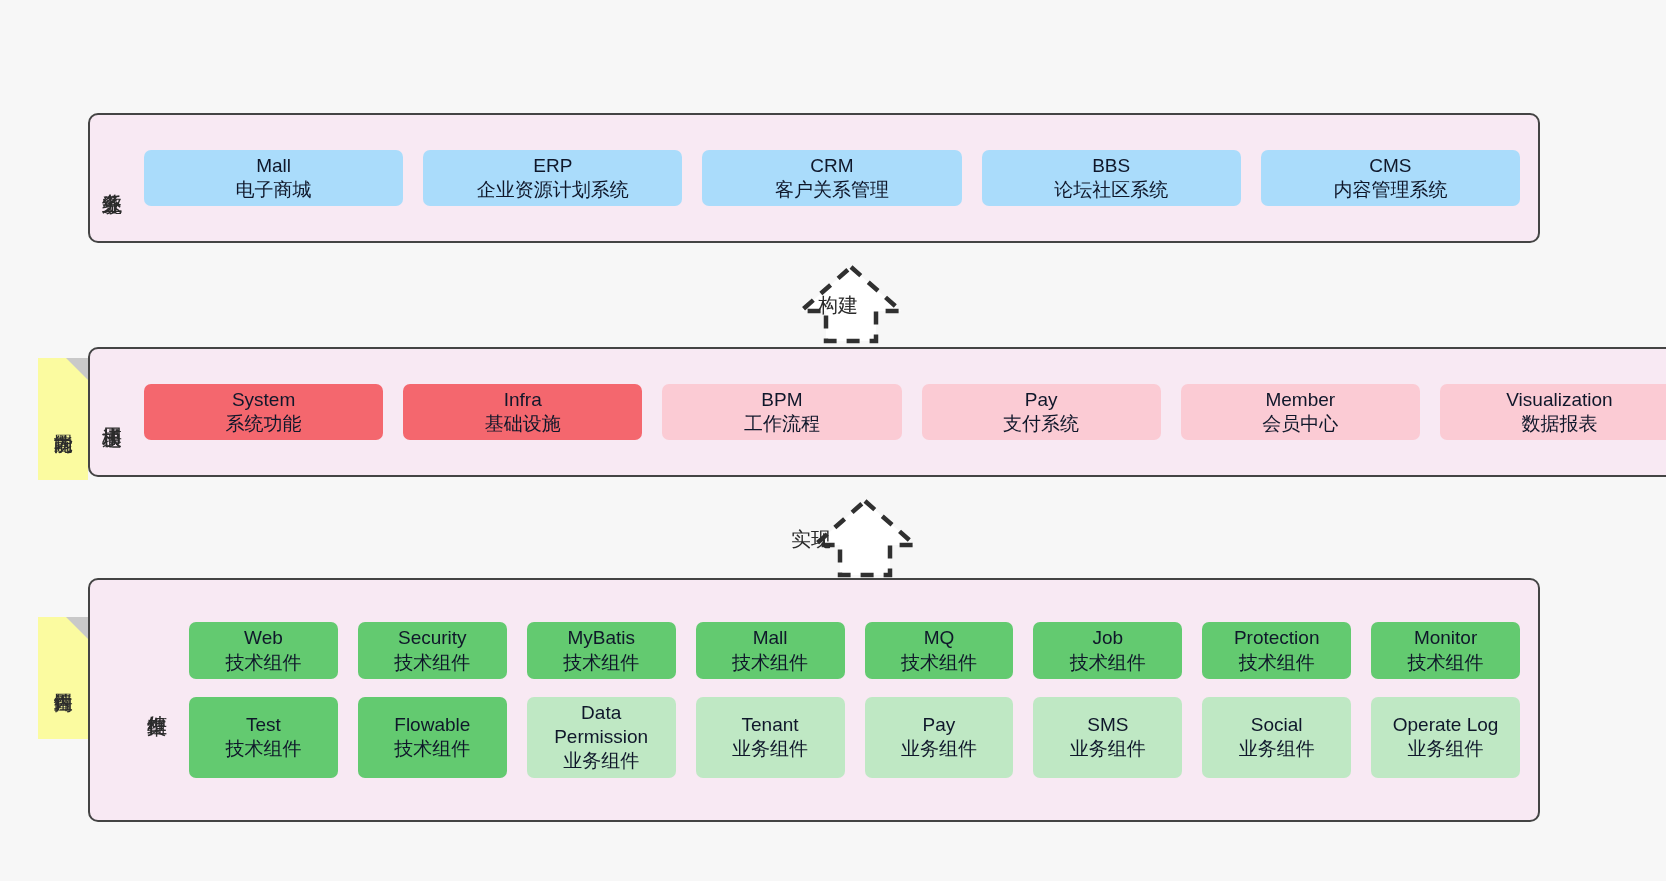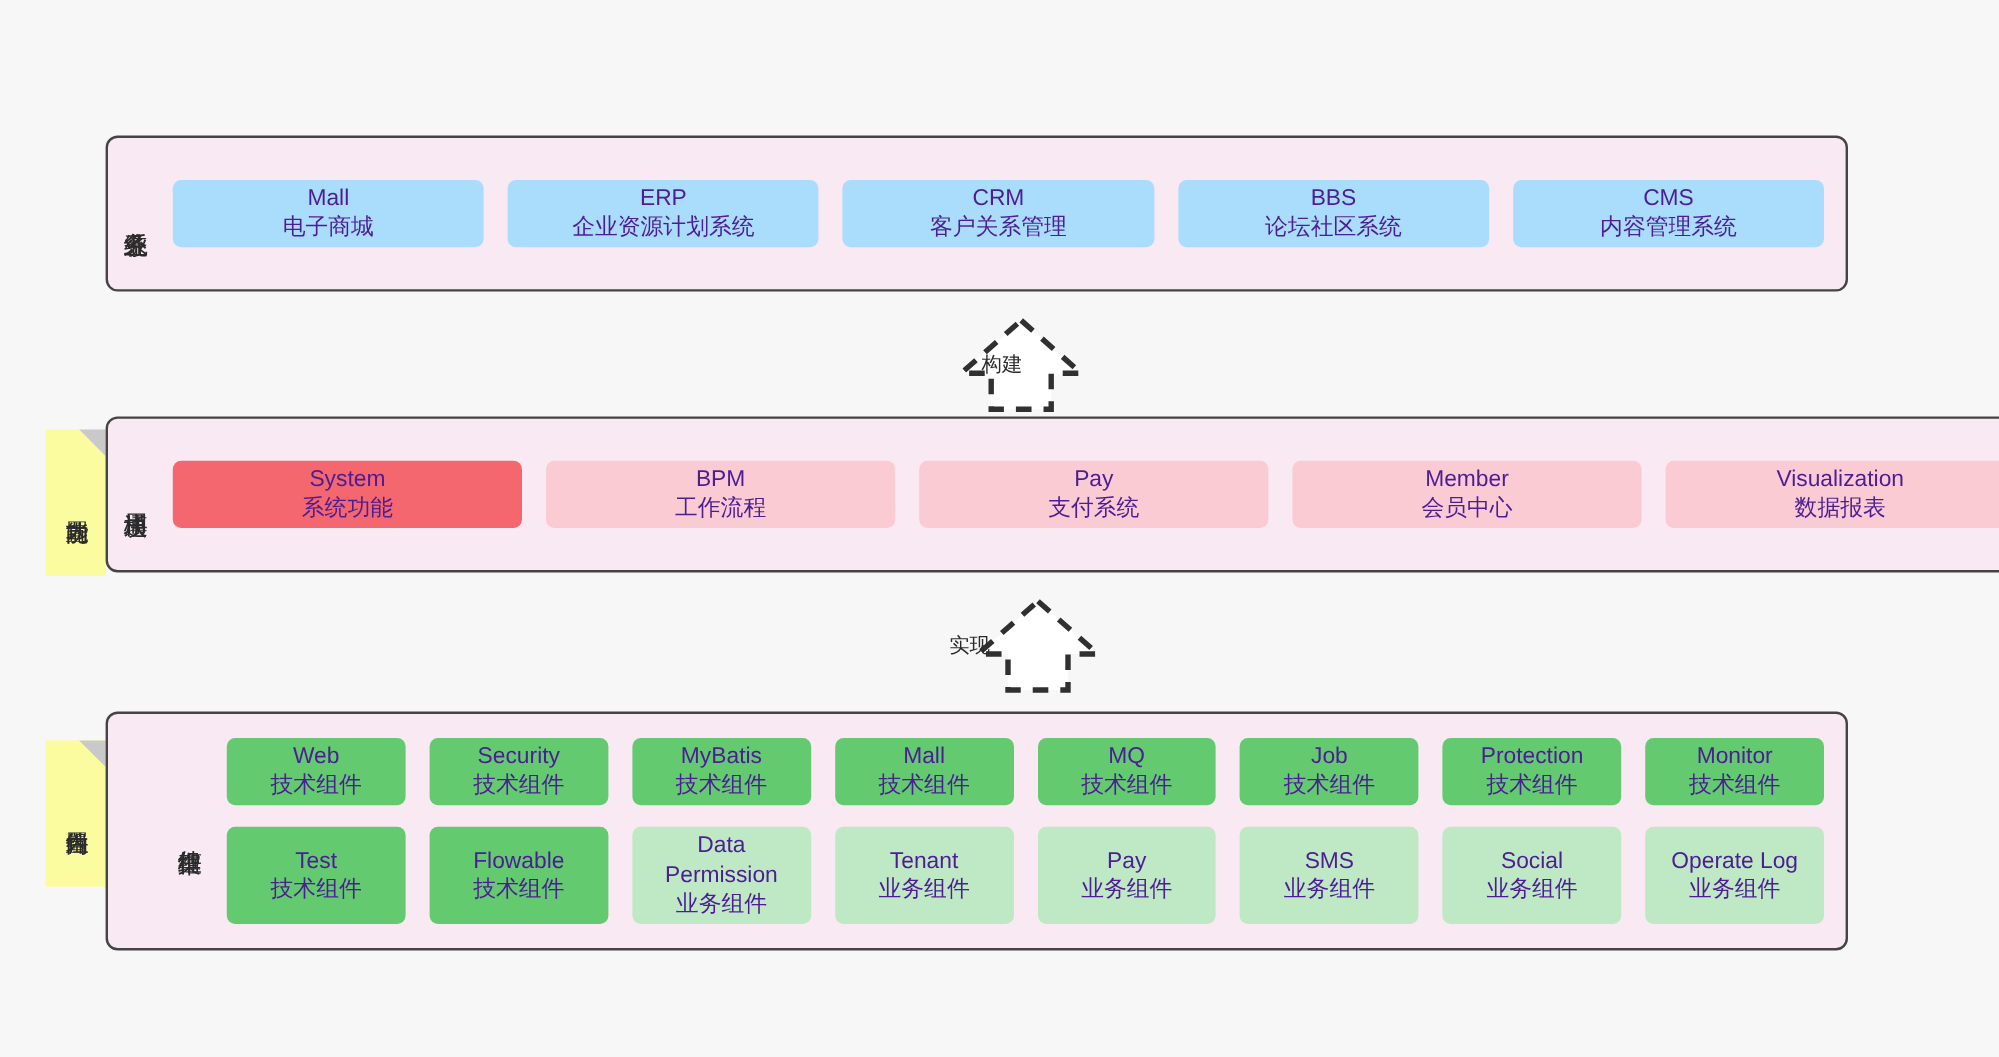--- a/index.html
+++ b/index.html
@@ -70,21 +70,21 @@
   .node {
     flex: 1 1 0;
     border-radius: 7px;
     display: flex;
     flex-direction: column;
     align-items: center;
     justify-content: center;
     text-align: center;
     font-size: 19px;
     line-height: 1.28;
-    color: #4c1d95;
+    color: #0f172a;
     box-sizing: border-box;
     padding: 4px 6px;
     user-select: none;
   }
   .node .l1 { display: block; }
   .node .l2 { display: block; }
 
   
   .n-blue      { background: #aadcfb; }
   .n-red       { background: #f4676e; }
@@ -119,21 +119,21 @@
   }
   .note > span { position: relative; z-index: 2; }
 
   
   .arrow {
     position: absolute;
   }
   .arrow svg { display: block; overflow: visible; }
   .arrow-label {
     position: absolute;
-    font-size: 17px;
+    font-size: 20px;
     color: #2b2b2b;
     background: transparent;
     white-space: nowrap;
     user-select: none;
   }
 </style>
 </head>
 <body>
 
 <div id="canvas">
@@ -178,20 +178,24 @@
   </div>
 
   <div class="layer" id="layer-module" style="left:88px; top:347px; width:1611px; height:130px;">
     <div class="layer-title">通用模块</div>
     <div class="layer-body">
       <div class="row">
         <div class="node n-red">
           <span class="l1">System</span>
           <span class="l2">系统功能</span>
         </div>
+        <div class="node n-red">
+          <span class="l1">Infra</span>
+          <span class="l2">基础设施</span>
+        </div>
         <div class="node n-pink">
           <span class="l1">BPM</span>
           <span class="l2">工作流程</span>
         </div>
         <div class="node n-pink">
           <span class="l1">Pay</span>
           <span class="l2">支付系统</span>
         </div>
         <div class="node n-pink">
           <span class="l1">Member</span>
@@ -209,21 +213,21 @@
     <svg width="110" height="82" viewBox="0 0 110 82">
       <path d="M 55 4 L 105 48 L 80 48 L 80 78 L 30 78 L 30 48 L 5 48 Z" fill="#ffffff" stroke="#303030" stroke-width="4.5" stroke-dasharray="13,10" stroke-linejoin="miter"></path>
     </svg>
   </div>
   <div class="arrow-label" style="left:791px; top:526px;">实现</div>
 
   <div class="note" style="left:38px; top:617px; width:50px; height:122px;">
     <span>内置组件</span>
   </div>
 
-  <div class="layer" id="layer-framework" style="left:88px; top:593px; width:1452px; height:199px;padding-left:45px;">
+  <div class="layer" id="layer-framework" style="left:88px; top:578px; width:1452px; height:244px;padding-left:45px;">
     <div class="layer-title">框架组件</div>
     <div class="layer-body">
 
       <div class="row">
         <div class="node n-green">
           <span class="l1">Web</span>
           <span class="l2">技术组件</span>
         </div>
         <div class="node n-green">
           <span class="l1">Security</span>

